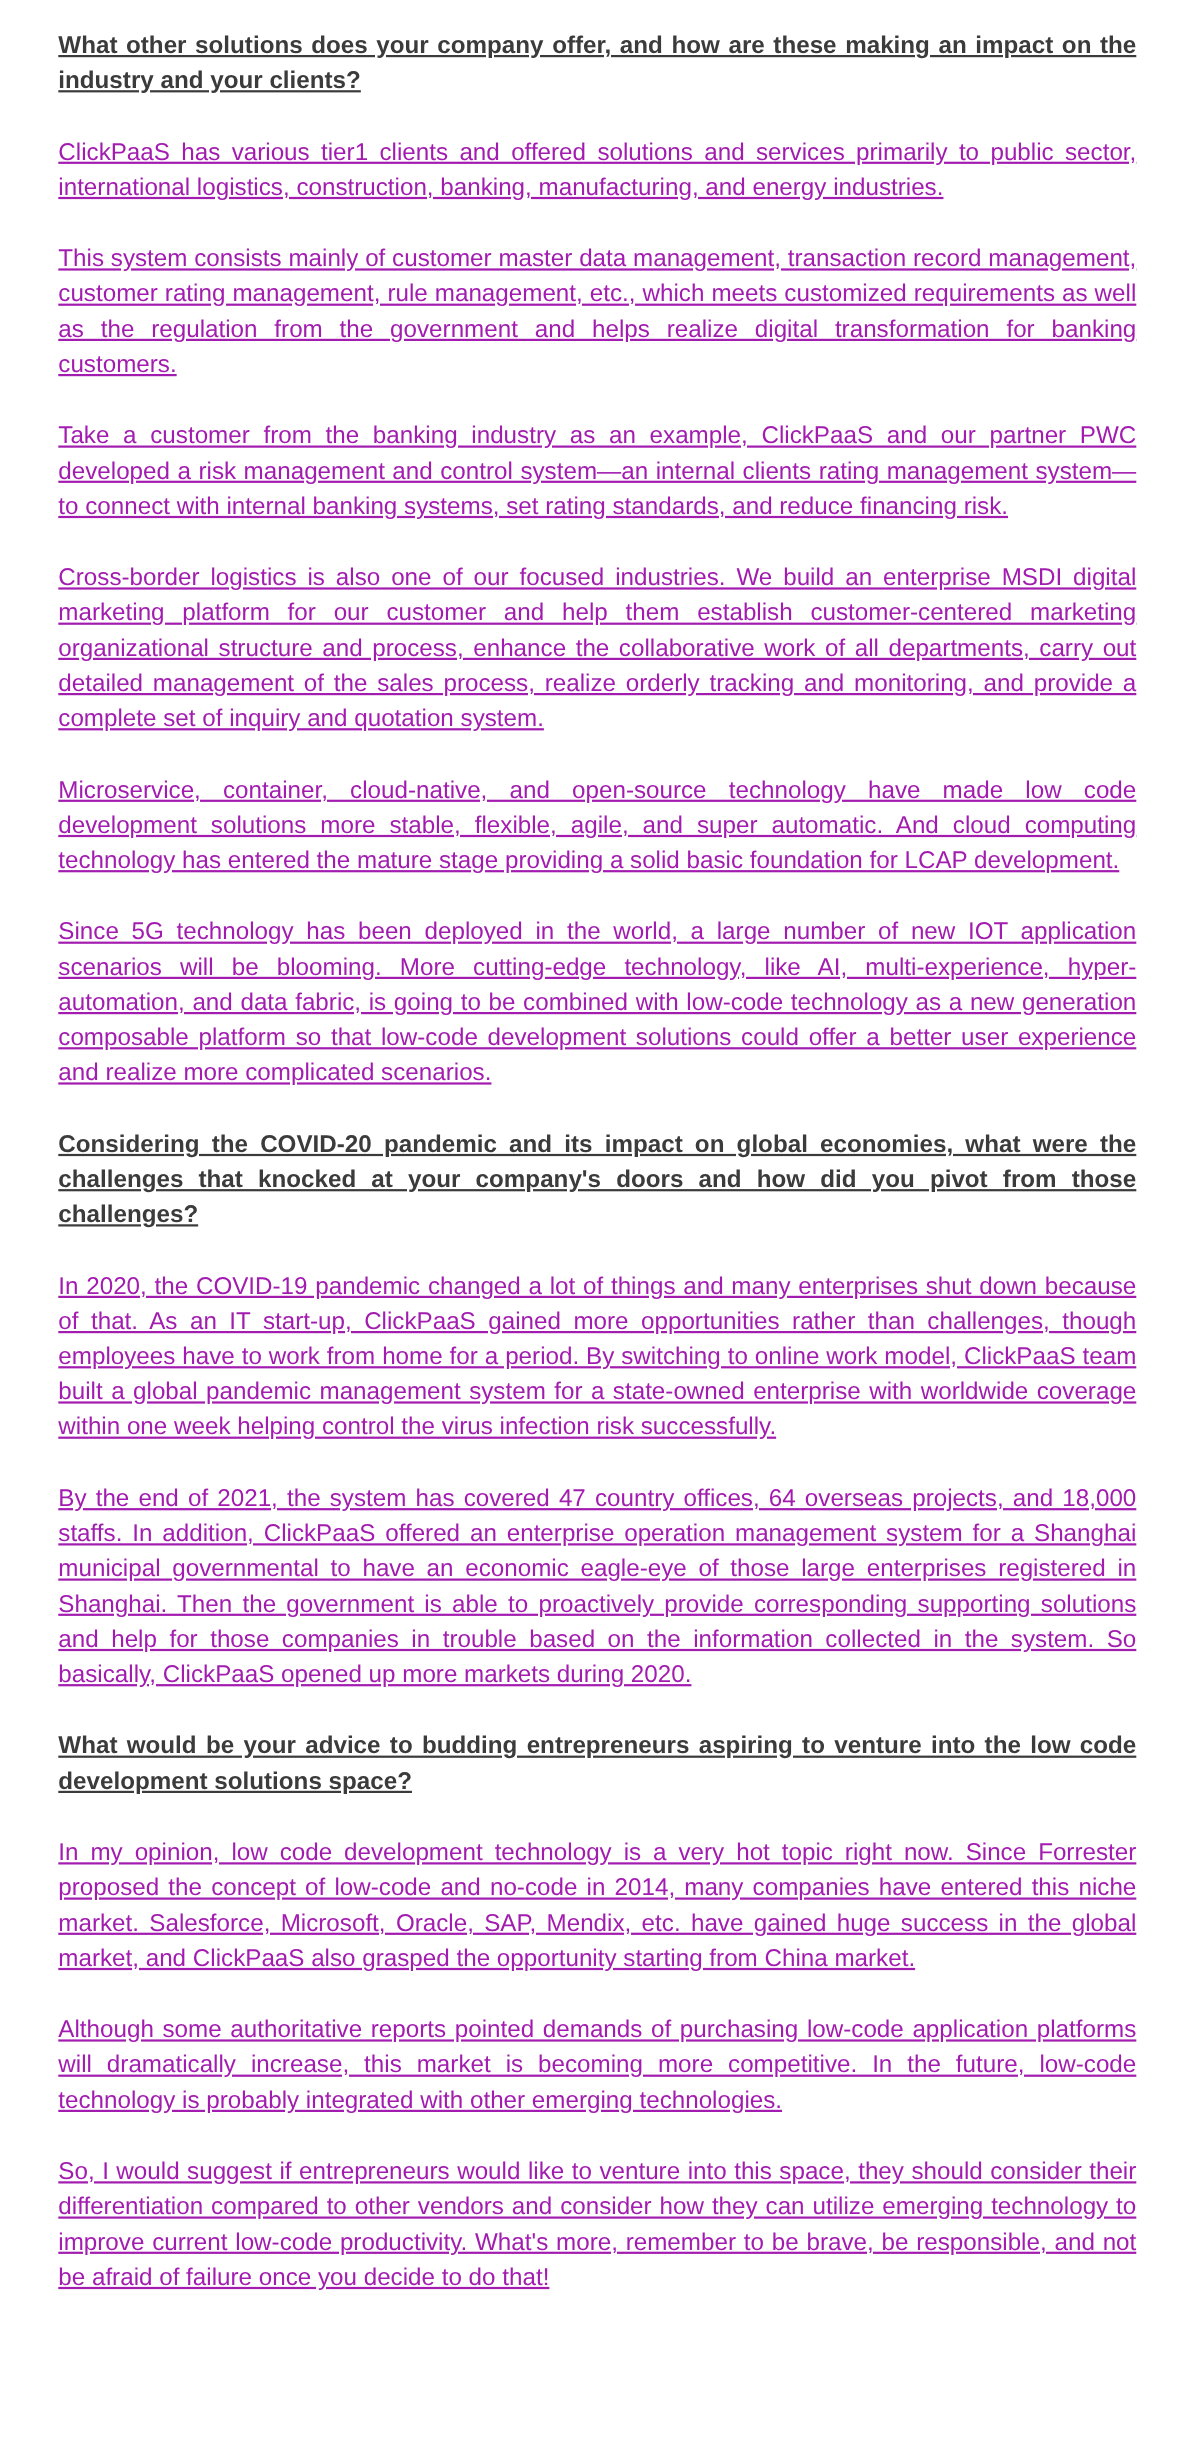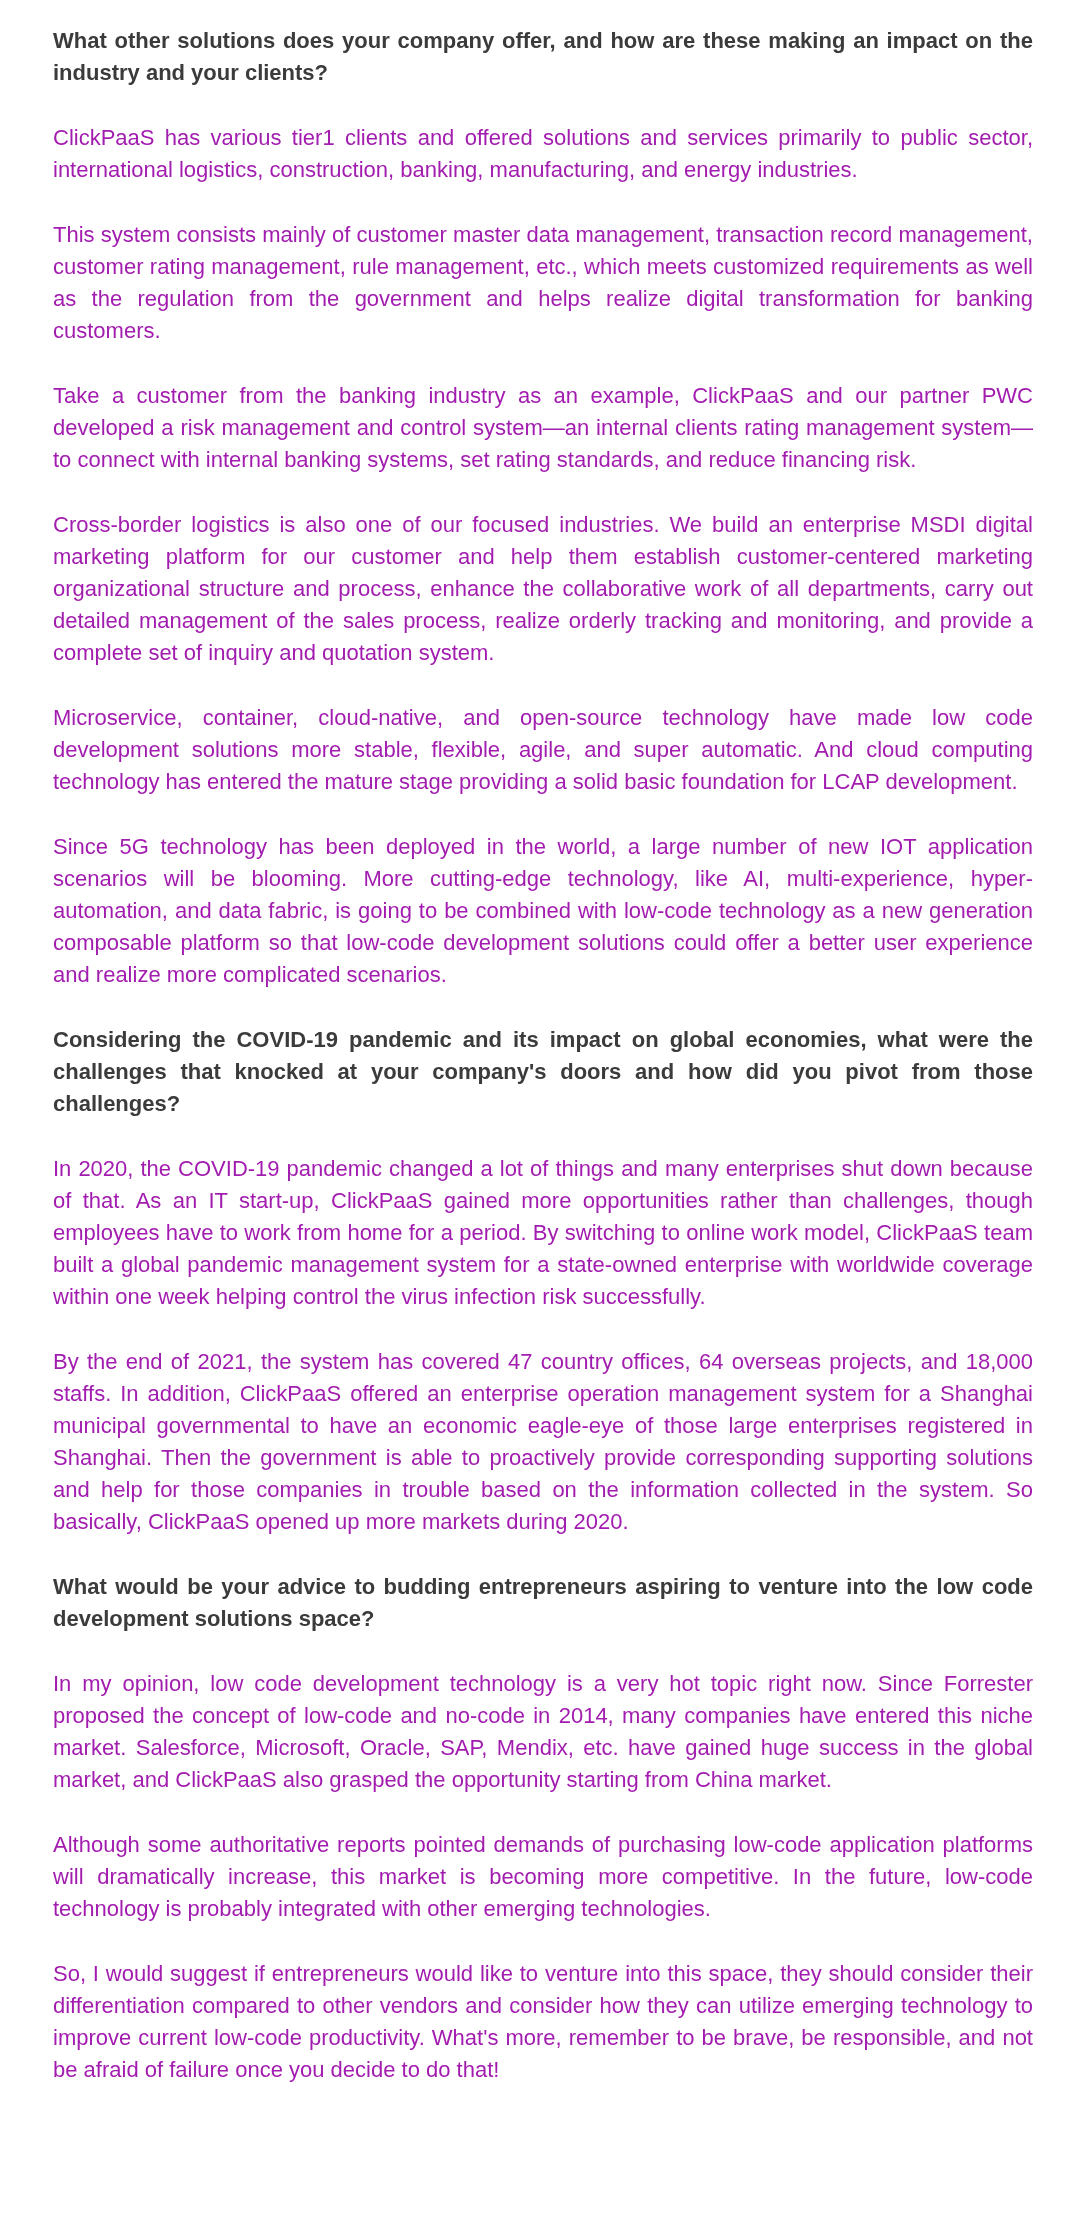--- a/index.html
+++ b/index.html
@@ -14,20 +14,21 @@
     padding: 25px 47px 8px 53px;
     background: #ffffff;
     font-family: "Liberation Sans", "DejaVu Sans", sans-serif;
     font-size: 22px;
     line-height: 32px;
     text-align: justify;
     color: #545454;
   }
   .block {
     margin: 0 0 33px 0;
+    text-decoration: underline;
   }
   .block:last-child {
     margin-bottom: 0;
   }
   .question {
     font-weight: 700;
     color: #3b3b3b;
   }
   .answer {
     font-weight: 400;
@@ -38,20 +39,20 @@
 <body>
 
 <main class="page">
     <p class="block question">What other solutions does your company offer, and how are these making an impact on the industry and your clients?</p>
     <p class="block answer">ClickPaaS has various tier1 clients and offered solutions and services primarily to public sector, international logistics, construction, banking, manufacturing, and energy industries.</p>
     <p class="block answer">This system consists mainly of customer master data management, transaction record management, customer rating management, rule management, etc., which meets customized requirements as well as the regulation from the government and helps realize digital transformation for banking customers.</p>
     <p class="block answer">Take a customer from the banking industry as an example, ClickPaaS and our partner PWC developed a risk management and control system—an internal clients rating management system—to connect with internal banking systems, set rating standards, and reduce financing risk.</p>
     <p class="block answer">Cross-border logistics is also one of our focused industries. We build an enterprise MSDI digital marketing platform for our customer and help them establish customer-centered marketing organizational structure and process, enhance the collaborative work of all departments, carry out detailed management of the sales process, realize orderly tracking and monitoring, and provide a complete set of inquiry and quotation system.</p>
     <p class="block answer">Microservice, container, cloud-native, and open-source technology have made low code development solutions more stable, flexible, agile, and super automatic. And cloud computing technology has entered the mature stage providing a solid basic foundation for LCAP development.</p>
     <p class="block answer">Since 5G technology has been deployed in the world, a large number of new IOT application scenarios will be blooming. More cutting-edge technology, like AI, multi-experience, hyper-automation, and data fabric, is going to be combined with low-code technology as a new generation composable platform so that low-code development solutions could offer a better user experience and realize more complicated scenarios.</p>
-    <p class="block question">Considering the COVID-19 pandemic and its impact on global economies, what were the challenges that knocked at your company's doors and how did you pivot from those challenges?</p>
+    <p class="block question">Considering the COVID-20 pandemic and its impact on global economies, what were the challenges that knocked at your company's doors and how did you pivot from those challenges?</p>
     <p class="block answer">In 2020, the COVID-19 pandemic changed a lot of things and many enterprises shut down because of that. As an IT start-up, ClickPaaS gained more opportunities rather than challenges, though employees have to work from home for a period. By switching to online work model, ClickPaaS team built a global pandemic management system for a state-owned enterprise with worldwide coverage within one week helping control the virus infection risk successfully.</p>
     <p class="block answer">By the end of 2021, the system has covered 47 country offices, 64 overseas projects, and 18,000 staffs. In addition, ClickPaaS offered an enterprise operation management system for a Shanghai municipal governmental to have an economic eagle-eye of those large enterprises registered in Shanghai. Then the government is able to proactively provide corresponding supporting solutions and help for those companies in trouble based on the information collected in the system. So basically, ClickPaaS opened up more markets during 2020.</p>
     <p class="block question">What would be your advice to budding entrepreneurs aspiring to venture into the low code development solutions space?</p>
     <p class="block answer">In my opinion, low code development technology is a very hot topic right now. Since Forrester proposed the concept of low-code and no-code in 2014, many companies have entered this niche market. Salesforce, Microsoft, Oracle, SAP, Mendix, etc. have gained huge success in the global market, and ClickPaaS also grasped the opportunity starting from China market.</p>
     <p class="block answer">Although some authoritative reports pointed demands of purchasing low-code application platforms will dramatically increase, this market is becoming more competitive. In the future, low-code technology is probably integrated with other emerging technologies.</p>
     <p class="block answer">So, I would suggest if entrepreneurs would like to venture into this space, they should consider their differentiation compared to other vendors and consider how they can utilize emerging technology to improve current low-code productivity. What's more, remember to be brave, be responsible, and not be afraid of failure once you decide to do that!</p>
   </main>
 
 </body></html>

